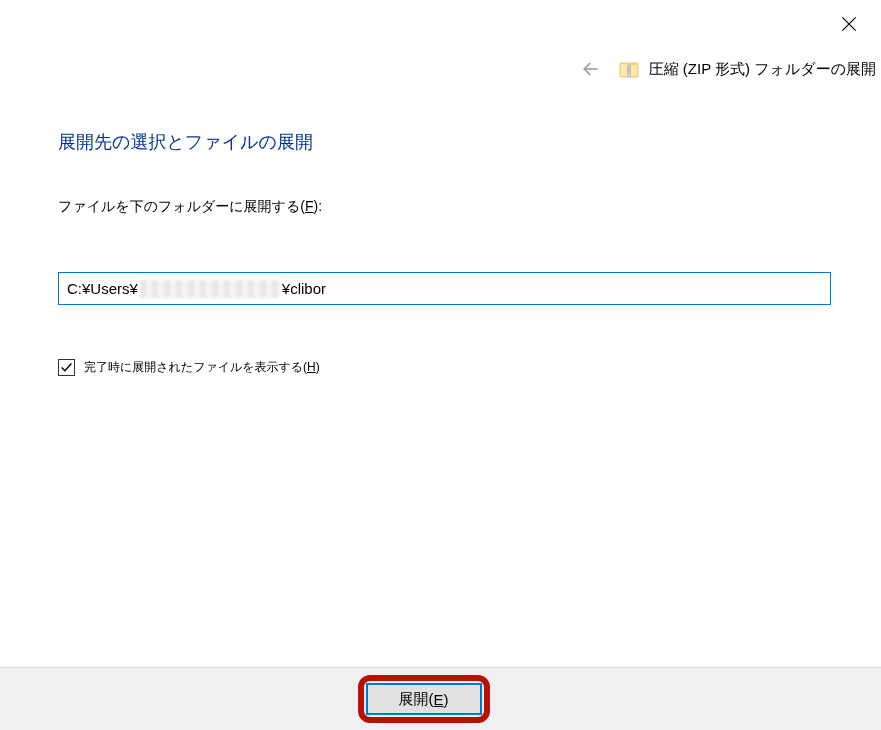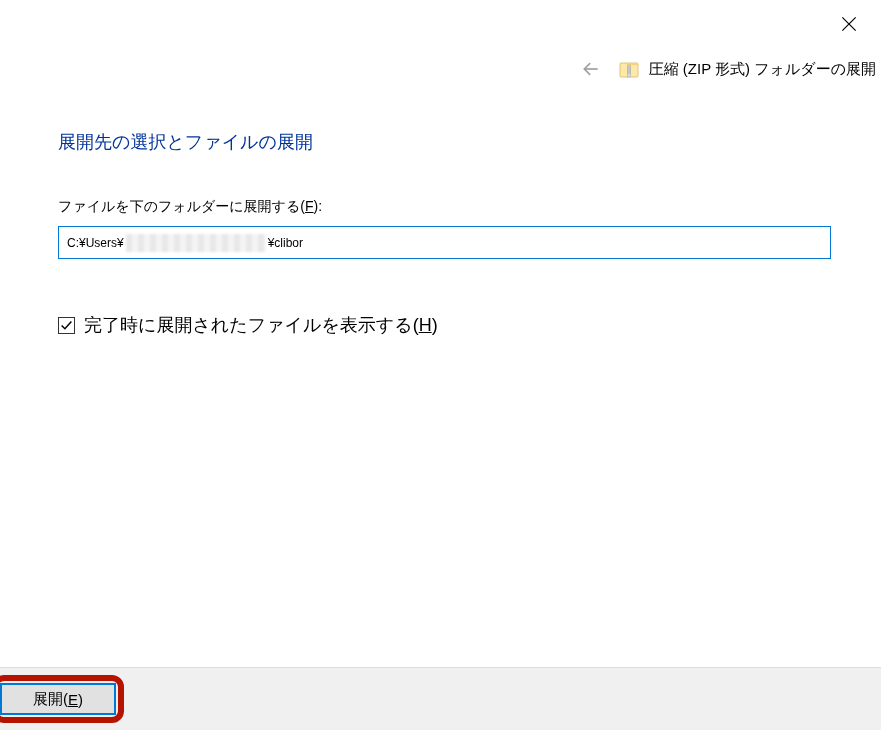--- a/index.html
+++ b/index.html
@@ -91,25 +91,26 @@
     align-items: center;
     gap: 16px;
     position: relative;
   }
   .path-input {
     flex: 1;
     height: 33px;
     border: 1px solid #0078d7;
     background: #ffffff;
     padding: 0 8px;
-    font-size: 12px;
+    font-size: 15px;
     color: #000;
     outline: none;
     display: flex;
     align-items: center;
+    margin-top: 46px;
   }
   .path-input .redacted {
     display: inline-block;
     height: 18px;
     background: repeating-linear-gradient(90deg, #e8e8e8 0 6px, #f4f4f4 6px 12px);
     filter: blur(1px);
     margin: 0 2px;
     vertical-align: middle;
   }
   .browse-wrap {
@@ -138,21 +139,21 @@
     justify-content: center;
   }
   .browse-btn .ul {
     text-decoration: underline;
   }
   .checkbox-row {
     margin-top: 54px;
     display: flex;
     align-items: center;
     gap: 9px;
-    font-size: 18px;
+    font-size: 12px;
   }
   .checkbox {
     width: 17px;
     height: 17px;
     border: 1px solid #333;
     display: flex;
     align-items: center;
     justify-content: center;
     background: #fff;
     cursor: pointer;
@@ -164,21 +165,21 @@
   .footer {
     position: absolute;
     bottom: 0;
     left: 0;
     right: 0;
     height: 63px;
     background: #f0f0f0;
     border-top: 1px solid #dcdcdc;
     display: flex;
     align-items: center;
-    justify-content: flex-start;
+    justify-content: center;
     padding-right: 34px;
     gap: 12px;
   }
   .footer-btn {
     width: 116px;
     height: 32px;
     border: 1px solid #adadad;
     background: #e1e1e1;
     font-size: 15px;
     cursor: pointer;

